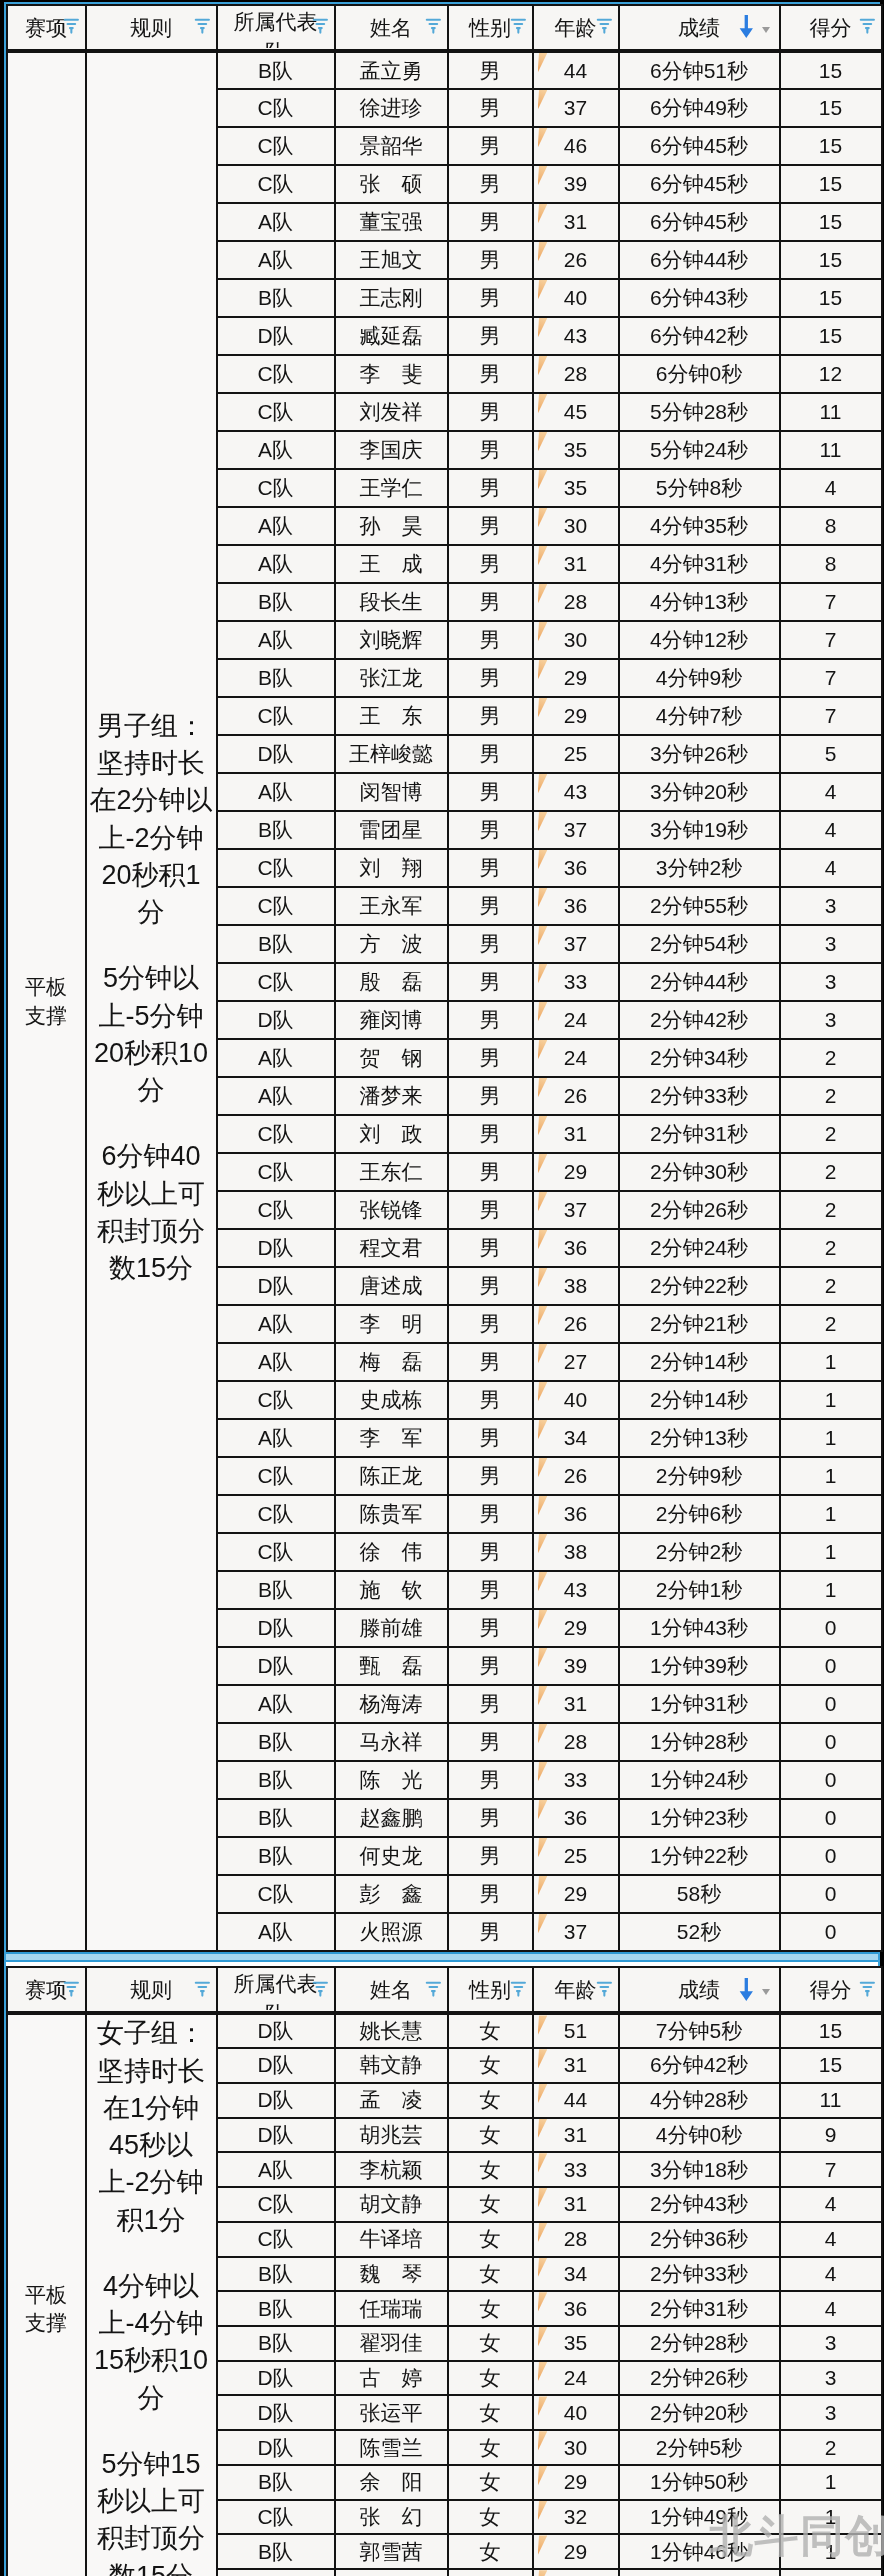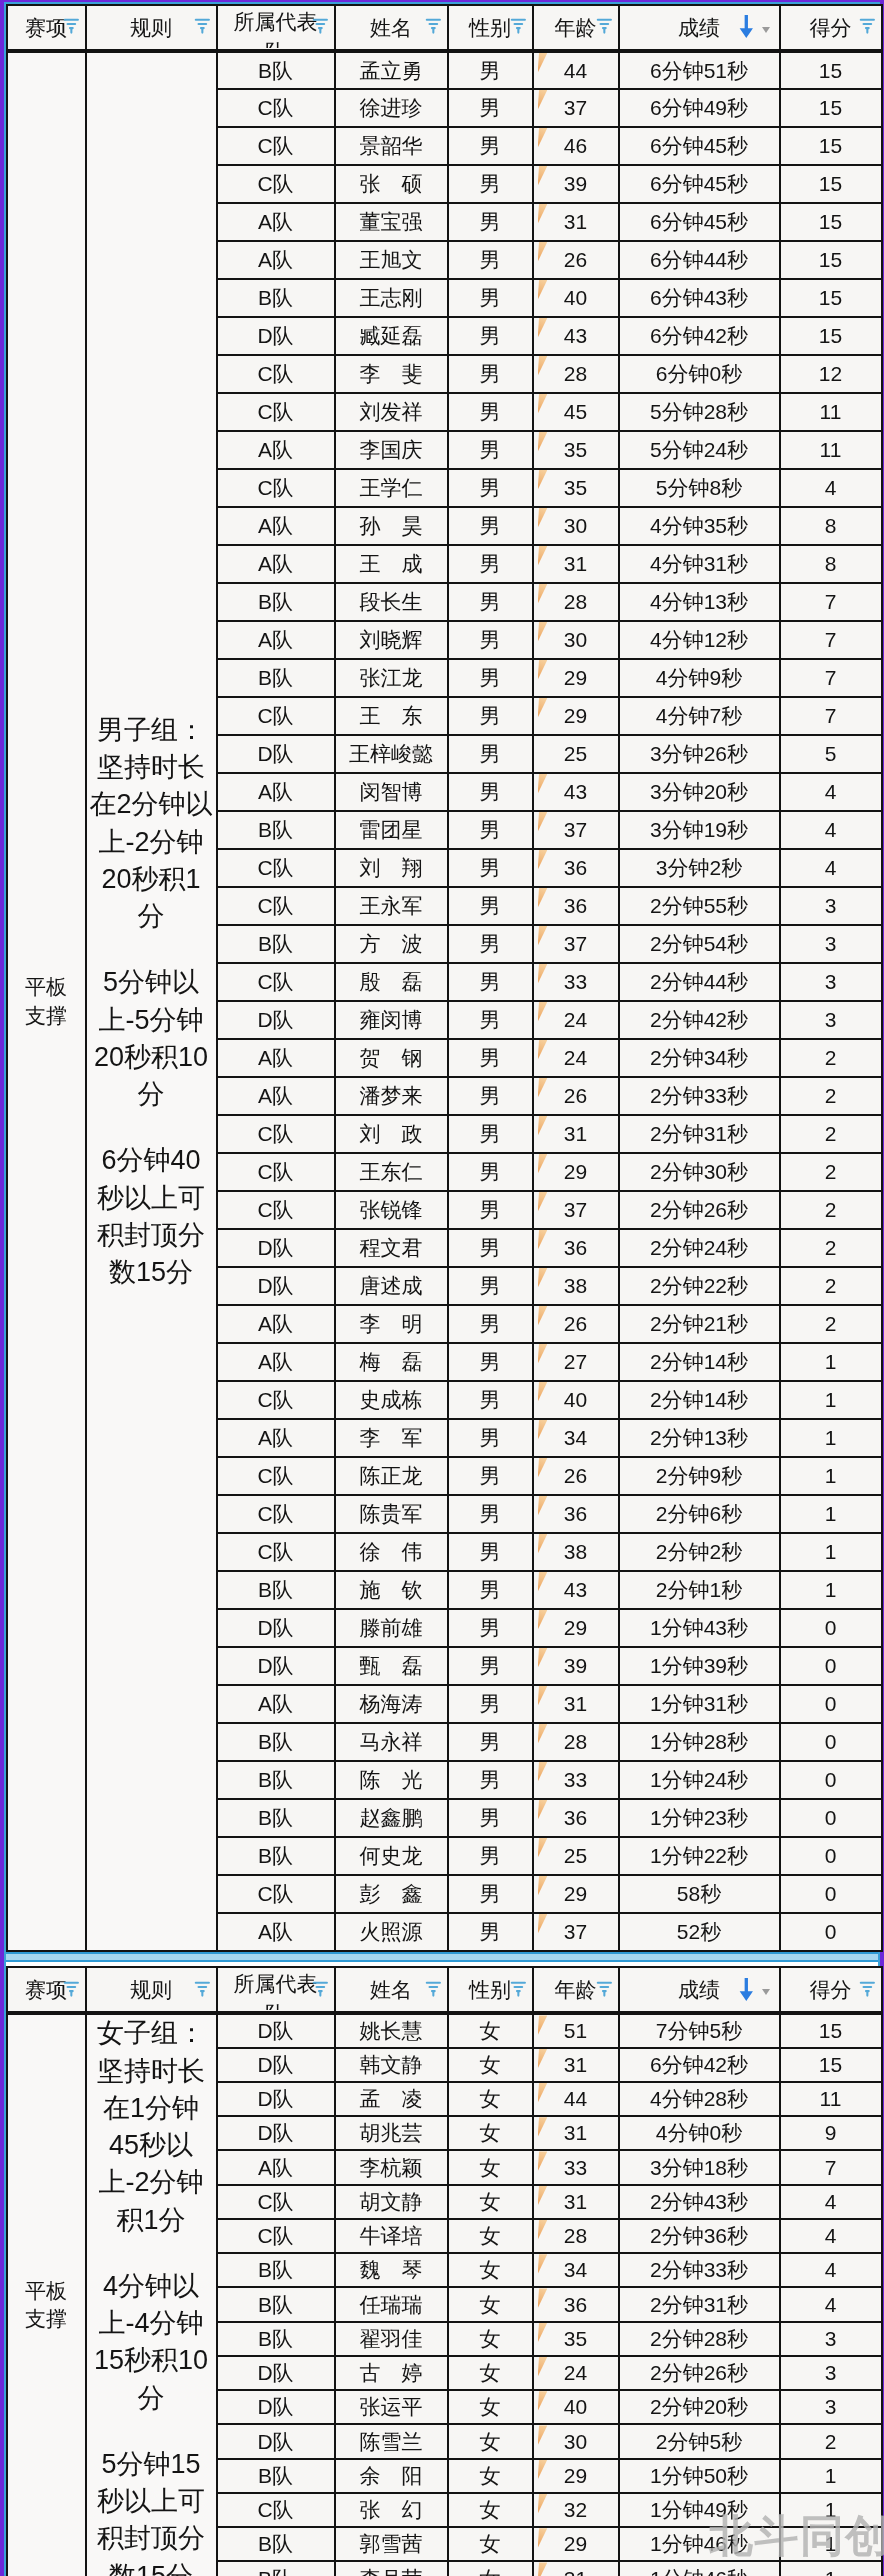--- a/index.html
+++ b/index.html
@@ -1,16 +1,16 @@
 <!DOCTYPE html>
 <html style="font-size:11px"><head>
 <meta charset="utf-8">
 <style>
   html,body{margin:0;padding:0;background:#ffffff;}
-  .page{position:relative;width:884px;height:2576px;background:#6d28d9;
+  .page{position:relative;width:884px;height:2576px;background:#000000;
         font-family:"Liberation Sans","DejaVu Sans",sans-serif;color:#141414;overflow:hidden;}
   .frame{position:absolute;left:3.5px;top:2.1px;width:876px;border:2.1px solid #3aa0d8;background:#fff;box-sizing:border-box;}
   table.grid{border-collapse:collapse;table-layout:fixed;width:100%;}
   .c0{width:79px}.c1{width:131px}.c2{width:118px}.c3{width:113px}
   .c4{width:85px}.c5{width:86px}.c6{width:161px}.c7{width:102px}
   th,td{border:2.1px solid #131313;background:#f7f6f4;text-align:center;vertical-align:middle;
         padding:0;overflow:hidden;}
   th{height:43px;font-weight:400;position:relative;}
   thead th{border-bottom:4.1px solid #131313;}
   .hlabel{font-size:21px;line-height:23.5px;display:inline-block;}
@@ -23,21 +23,21 @@
   .men tbody tr{height:38px;}
   .women tbody tr{height:33px;}
   .cell-age{position:relative;}
   .mark{position:absolute;left:4.1px;top:0;width:9.7px;height:20px;
         background:linear-gradient(200deg,#f7d2a0,#eca25c);
         clip-path:polygon(15% 0,100% 0,0 100%);}
   .event-cell,.rules-cell{background:#f9f8f7;}
   .event-label{font-size:21px;line-height:1.35;padding:0 13px;}
   .rules-cell{font-size:27px;line-height:1.38;padding:0 2.1px;}
   .rule{margin:0 0 29px 0;}
-  .rule:last-child{margin:0;}
+  .rule:last-child{margin:8px;}
   .divider{height:5.5px;background:#a6d7f0;border-top:2.1px solid #2e9ad5;border-bottom:2.1px solid #2e9ad5;}
   .divider-gap{height:4.8px;background:#ffffff;}
   .watermark{position:absolute;left:705px;top:2507px;width:173px;display:flex;align-items:center;gap:4.1px;
              color:rgba(178,178,178,0.82);font-size:44px;font-weight:700;letter-spacing:1.4px;
              white-space:nowrap;pointer-events:none;text-align:right;}
 </style>
 </head>
 <body>
 
 <div class="page">

